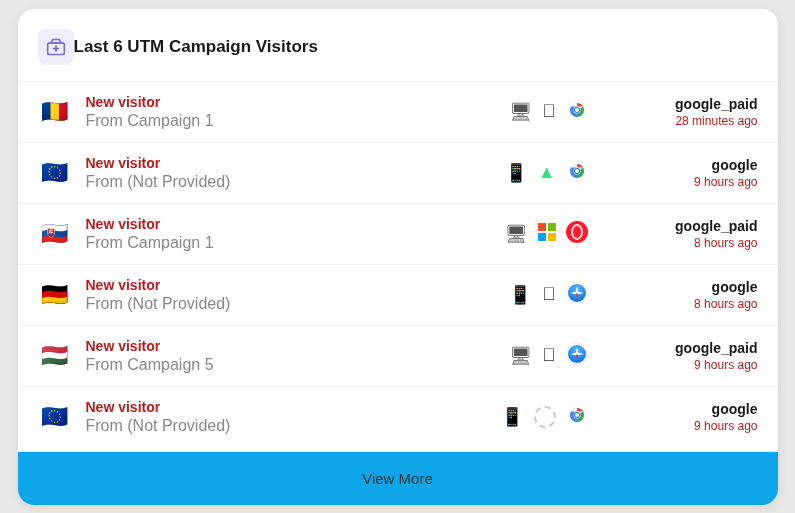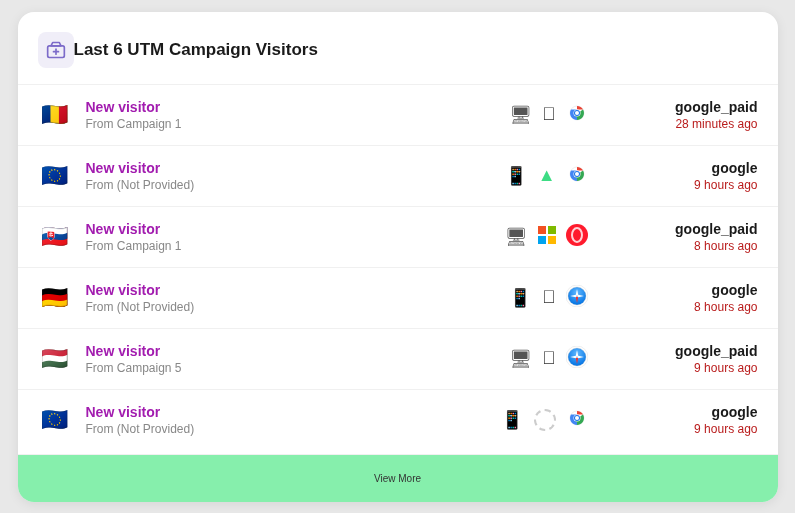--- a/index.html
+++ b/index.html
@@ -60,24 +60,24 @@
       align-items: center;
       justify-content: center;
     }
     .visitor-info {
       margin-left: 12px;
       flex: 1;
     }
     .visitor-name {
       font-size: 14px;
       font-weight: 600;
-      color: #a21caf;
+      color: #b91c1c;
     }
     .visitor-campaign {
-      font-size: 12px;
+      font-size: 16px;
       color: #888;
       margin-top: 2px;
     }
     .icons-group {
       display: flex;
       align-items: center;
       gap: 10px;
       margin-right: 40px;
     }
     .device-icon {
@@ -95,24 +95,24 @@
     }
     .source-time {
       font-size: 12px;
       color: #b91c1c;
       margin-top: 2px;
     }
     .view-more-btn {
       display: block;
       width: 100%;
       padding: 18px;
-      background: #86efac;
+      background: #0ea5e9;
       border: none;
       border-top: 1px solid #f0f0f0;
-      font-size: 10px;
+      font-size: 15px;
       font-weight: 500;
       color: #333;
       cursor: pointer;
       text-align: center;
       margin-top: 4px;
     }
 
     .dashed-circle {
       width: 22px;
       height: 22px;

